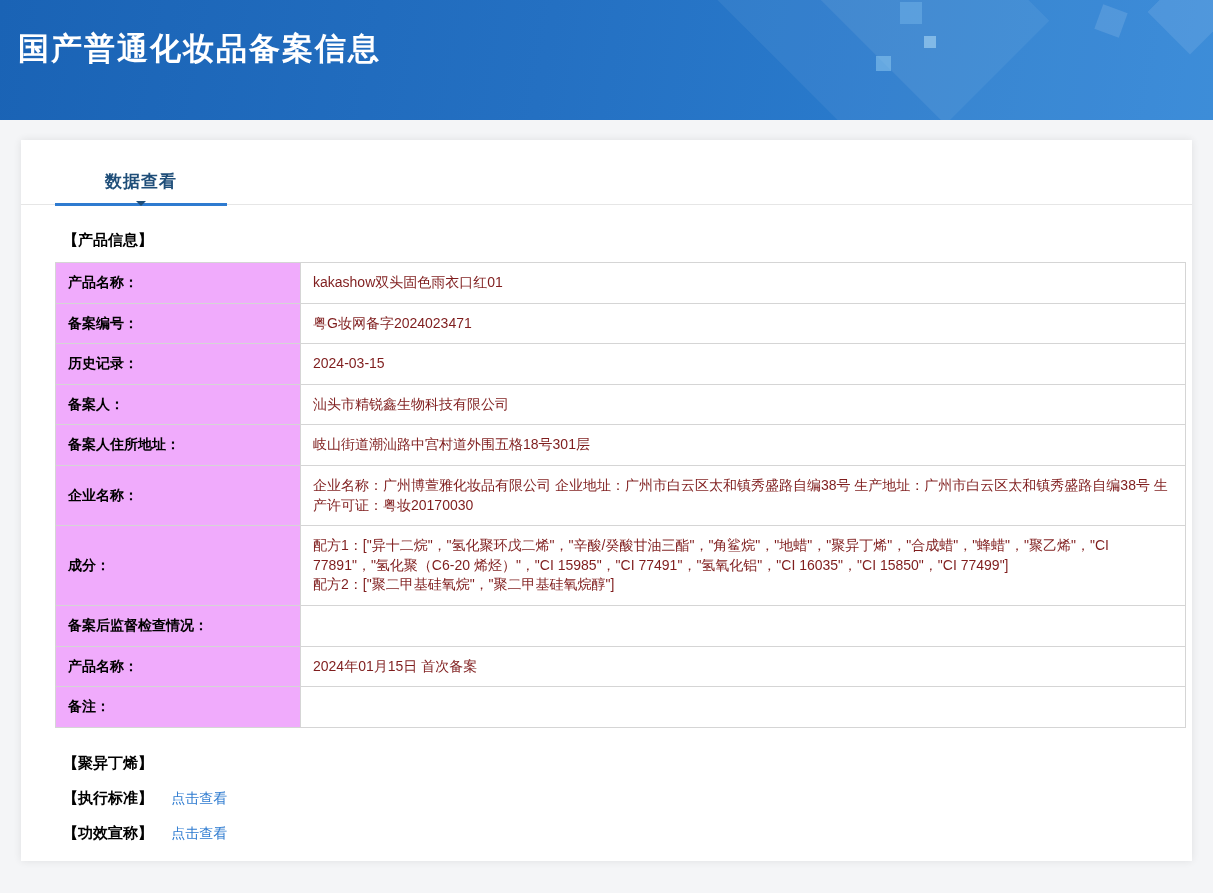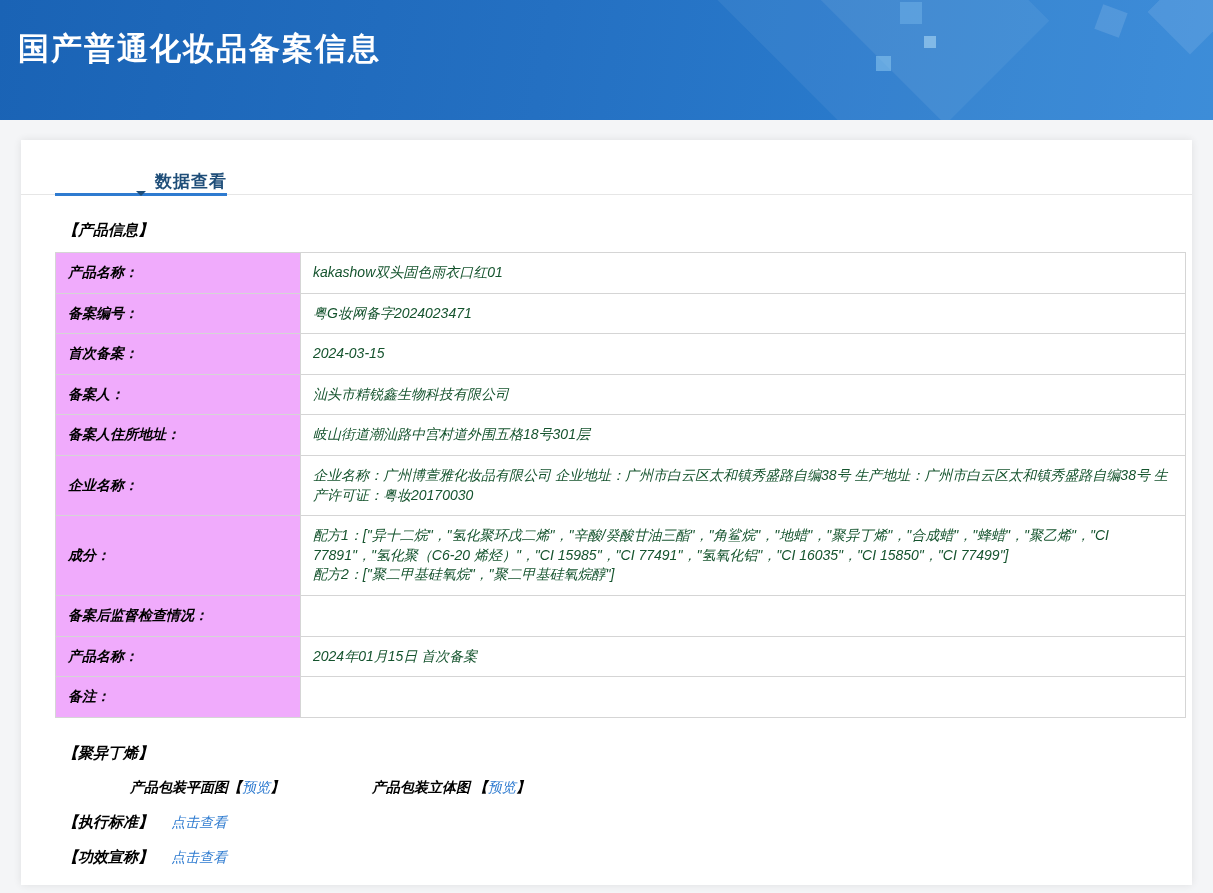--- a/index.html
+++ b/index.html
@@ -52,22 +52,22 @@
   }
 
   
   .tabs {
     padding: 30px 34px 0 34px;
     border-bottom: 1px solid #e6e6e6;
   }
   .tab {
     display: inline-block;
     width: 172px;
-    text-align: right;
-    padding-bottom: 0;
+    text-align: center;
+    padding-bottom: 10px;
     margin-bottom: -2px;
     border-bottom: 3px solid #2e7bd0;
     position: relative;
     cursor: pointer;
     font-family: Liberation Serif, serif;
   }
   .tab .tab-label {
     color: #1f4e79;
     font-size: 17px;
     font-weight: bold;
@@ -78,21 +78,21 @@
     left: 50%;
     bottom: -3px;
     margin-left: -5px;
     width: 0; height: 0;
     border-left: 5px solid transparent;
     border-right: 5px solid transparent;
     border-top: 5px solid #1f4e79;
   }
 
   
-  .content { padding: 0 6px 0 34px; font-style: italic; }
+  .content { padding: 0 6px 0 34px; }
   .sec-title {
     font-size: 15px;
     font-weight: bold;
     color: #000;
     margin: 26px 0 12px 8px;
   }
   .sec-title.inline { display: inline-block; margin: 0; }
 
   
   .info-table {
@@ -106,21 +106,21 @@
     flex: 0 0 245px;
     background: #f0abfc;
     font-weight: bold;
     color: #000;
     border-right: 1px solid #d5d5d5;
     display: flex;
     align-items: center;
   }
   .cell.value {
     flex: 1 1 auto;
-    color: #14532d;
+    color: #7f1d1d;
     white-space: pre-line;
     display: flex;
     align-items: center;
   }
 
   
   .packaging-row {
     margin: 16px 0 0 75px;
     font-size: 14px;
     color: #000;
@@ -167,21 +167,21 @@
     <div class="info-table">
       <div class="row">
         <div class="cell label">产品名称：</div>
         <div class="cell value">kakashow双头固色雨衣口红01</div>
       </div>
       <div class="row">
         <div class="cell label">备案编号：</div>
         <div class="cell value">粤G妆网备字2024023471</div>
       </div>
       <div class="row">
-        <div class="cell label">首次备案：</div>
+        <div class="cell label">历史记录：</div>
         <div class="cell value">2024-03-15</div>
       </div>
       <div class="row">
         <div class="cell label">备案人：</div>
         <div class="cell value">汕头市精锐鑫生物科技有限公司</div>
       </div>
       <div class="row">
         <div class="cell label">备案人住所地址：</div>
         <div class="cell value">岐山街道潮汕路中宫村道外围五格18号301层</div>
       </div>
@@ -203,28 +203,20 @@
         <div class="cell value">2024年01月15日 首次备案</div>
       </div>
       <div class="row">
         <div class="cell label">备注：</div>
         <div class="cell value"></div>
       </div>
     </div>
 
     <h2 class="sec-title">【聚异丁烯】</h2>
 
-    <div class="packaging-row">
-      <span class="pack-item">
-        <span>产品包装平面图【</span><a class="link">预览</a><span>】</span>
-      </span>
-      <span class="pack-item">
-        <span>产品包装立体图 【</span><a class="link">预览</a><span>】</span>
-      </span>
-    </div>
 
     <div class="std-row">
       <span class="sec-title inline">【执行标准】</span>
       <a class="link">点击查看</a>
     </div>
 
     <div class="std-row">
       <span class="sec-title inline">【功效宣称】</span>
       <a class="link">点击查看</a>
     </div>

